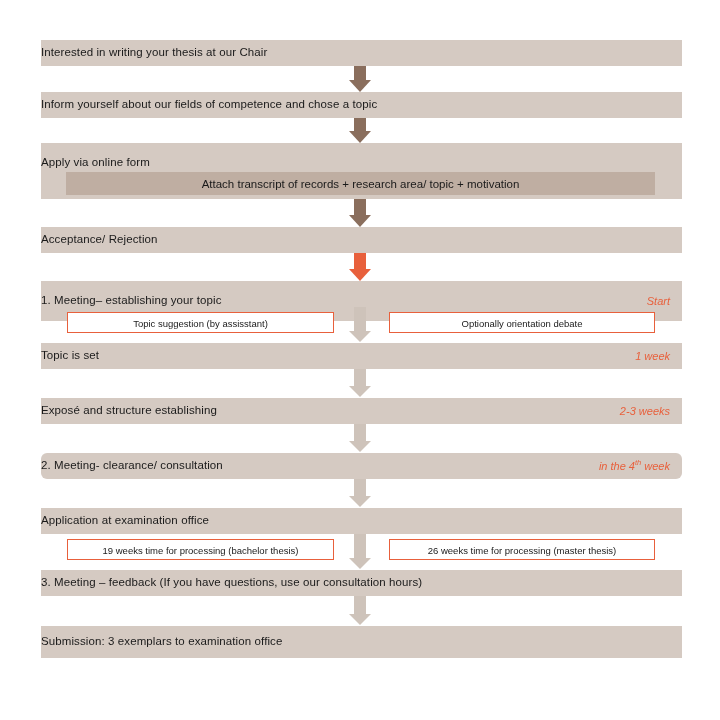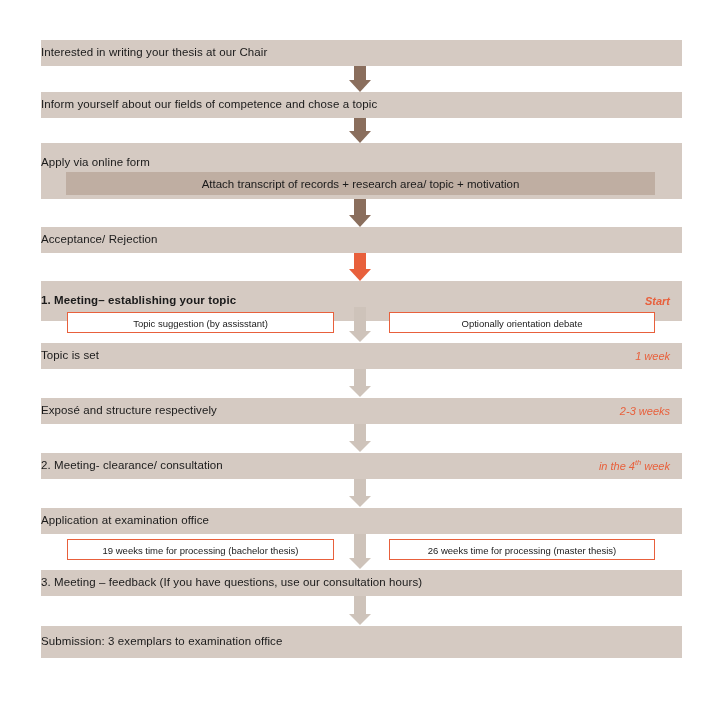--- a/index.html
+++ b/index.html
@@ -158,21 +158,21 @@
 
   <div class="bar" style="top:227px;height:26px;">
     <div class="bar-label">Acceptance/ Rejection</div>
   </div>
 
   <div class="arrow" style="top:253px;height:28px;width:24px;">
     <div class="shaft" style="width:12px;height:16px;background:#E8603C;"></div>
     <div class="head" style="top:16px;border-top:12px solid #E8603C;"></div>
   </div>
 
-  <div class="bar" style="top:281px;height:40px;font-weight:bold;">
+  <div class="bar" style="top:281px;height:40px;">
     <div class="bar-label">1. Meeting– establishing your topic</div>
     <div class="annot">Start</div>
   </div>
 
   <div class="arrow" style="top:307px;height:36px;width:24px;">
     <div class="shaft" style="width:12px;height:24px;background:#CEC3BA;"></div>
     <div class="head" style="top:24px;border-top:11px solid #CEC3BA;"></div>
   </div>
 
   <div class="obox" style="left:67px;width:267px;top:312px;">
@@ -186,30 +186,30 @@
     <div class="bar-label">Topic is set</div>
     <div class="annot">1 week</div>
   </div>
 
   <div class="arrow" style="top:369px;height:29px;width:24px;">
     <div class="shaft" style="width:12px;height:17px;background:#CEC3BA;"></div>
     <div class="head" style="top:17px;border-top:11px solid #CEC3BA;"></div>
   </div>
 
   <div class="bar" style="top:398px;height:26px;">
-    <div class="bar-label">Exposé and structure respectively</div>
+    <div class="bar-label">Exposé and structure establishing</div>
     <div class="annot">2-3 weeks</div>
   </div>
 
   <div class="arrow" style="top:424px;height:29px;width:24px;">
     <div class="shaft" style="width:12px;height:17px;background:#CEC3BA;"></div>
     <div class="head" style="top:17px;border-top:11px solid #CEC3BA;"></div>
   </div>
 
-  <div class="bar" style="top:453px;height:26px;">
+  <div class="bar" style="top:453px;height:26px;border-radius:6px;">
     <div class="bar-label">2. Meeting- clearance/ consultation</div>
     <div class="annot"><span>in the 4</span><sup>th</sup><span> week</span></div>
   </div>
 
   <div class="arrow" style="top:479px;height:29px;width:24px;">
     <div class="shaft" style="width:12px;height:17px;background:#CEC3BA;"></div>
     <div class="head" style="top:17px;border-top:11px solid #CEC3BA;"></div>
   </div>
 
   <div class="bar" style="top:508px;height:26px;">

